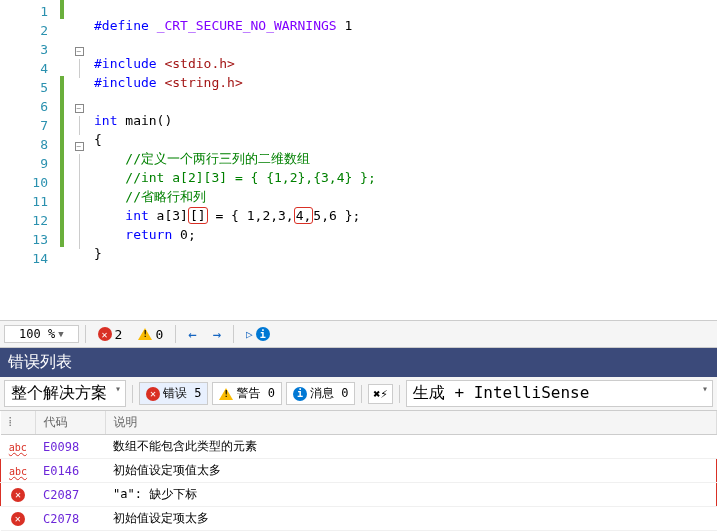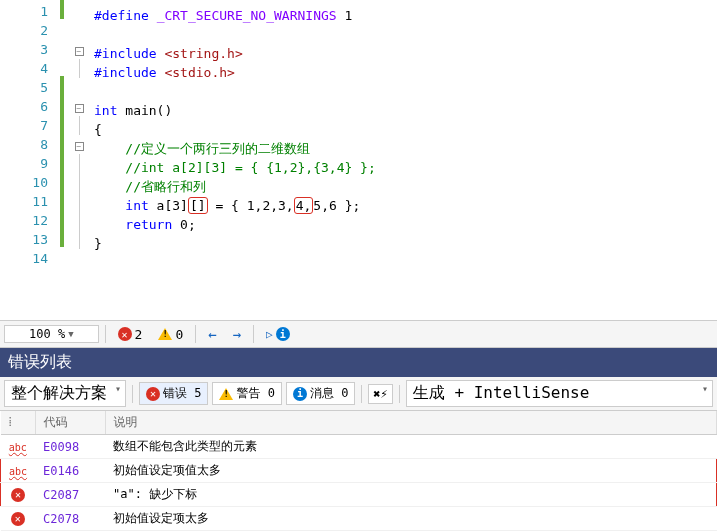--- a/index.html
+++ b/index.html
@@ -7,30 +7,30 @@
 
 .editor{display:flex;height:320px;background:#fff;}
 .gutter{width:60px;text-align:right;color:#2b91af;padding-top:2px;user-select:none;}
 .gutter div{height:19px;line-height:19px;padding-right:12px;}
 .foldcol{width:30px;padding-top:2px;}
 .foldcol div{height:19px;line-height:19px;text-align:center;color:#888;position:relative;}
 .foldbox{display:inline-block;width:9px;height:9px;border:1px solid #888;font-size:8px;line-height:7px;background:#fff;}
 .foldline{border-left:1px solid #ccc;position:absolute;left:50%;top:0;bottom:0;}
 .greenbar{width:4px;background:#6aaf3c;}
 .greenwrap{position:relative;}
-.code{flex:1;padding-top:6px;}
+.code{flex:1;padding-top:16px;}
 .code .ln{height:19px;line-height:19px;white-space:pre;}
 .kw{color:#0000ff;}
 .mac{color:#8000ff;}
 .inc{color:#a31515;font-style:normal;}
 .cmt{color:#008000;}
 .redbox{border:1px solid #d93025;border-radius:3px;padding:0 1px;}
 
 .statusbar{height:28px;display:flex;align-items:center;border-top:1px solid #ccc;border-bottom:1px solid #ccc;background:#f5f5f5;gap:4px;padding:0 4px;}
-.zoom{border:1px solid #ccc;padding:1px 24px;background:#fff;font-size:12px;display:flex;align-items:center;gap:3px;}
+.zoom{border:1px solid #ccc;padding:1px 14px;background:#fff;font-size:12px;display:flex;align-items:center;gap:3px;}
 .chev{font-size:9px;color:#666;}
 .errico,.warnico,.infoico{width:14px;height:14px;border-radius:50%;display:inline-flex;align-items:center;justify-content:center;font-size:10px;font-weight:bold;color:#fff;}
 .errico{background:#d93025;}
 .warnico{background:#fbbc04;color:#000;}
 .warnico.tri{background:none;width:0;height:0;border-left:7px solid transparent;border-right:7px solid transparent;border-bottom:12px solid #fbbc04;border-radius:0;position:relative;}
 .warnico.tri::after{content:"!";position:absolute;left:-3px;top:1px;font-size:9px;color:#000;font-weight:bold;}
 .infoico{background:#0078d4;}
 .navbtn{color:#1565c0;font-size:14px;padding:0 6px;cursor:pointer;}
 .sep{width:1px;height:18px;background:#ccc;margin:0 2px;}
 .playico{color:#1565c0;font-size:11px;}
@@ -105,22 +105,22 @@
         <span class="foldline"></span>
       </div>
       <div>
         <span class="foldline"></span>
       </div>
     <div></div>
   </div>
   <div class="code">
     <div class="ln"><span class="kw">#define</span> <span class="mac">_CRT_SECURE_NO_WARNINGS</span> <span>1</span></div>
     <div class="ln"></div>
+    <div class="ln"><span class="kw">#include</span> <span class="inc">&lt;stdio.h&gt;</span></div>
     <div class="ln"><span class="kw">#include</span> <span class="inc">&lt;string.h&gt;</span></div>
-    <div class="ln"><span class="kw">#include</span> <span class="inc">&lt;stdio.h&gt;</span></div>
     <div class="ln"></div>
     <div class="ln"><span class="kw">int</span> <span>main()</span></div>
     <div class="ln"><span>{</span></div>
     <div class="ln">    <span class="cmt">//定义一个两行三列的二维数组</span></div>
     <div class="ln">    <span class="cmt">//int a[2][3] = { {1,2},{3,4} };</span></div>
     <div class="ln">    <span class="cmt">//省略行和列</span></div>
     <div class="ln">    <span class="kw">int</span><span> a[3]</span><span class="redbox">[]</span><span> = { 1,2,3,</span><span class="redbox">4,</span><span>5,6 };</span></div>
     <div class="ln">    <span class="kw">return</span><span> 0;</span></div>
     <div class="ln"><span>}</span></div>
     <div class="ln"></div>

